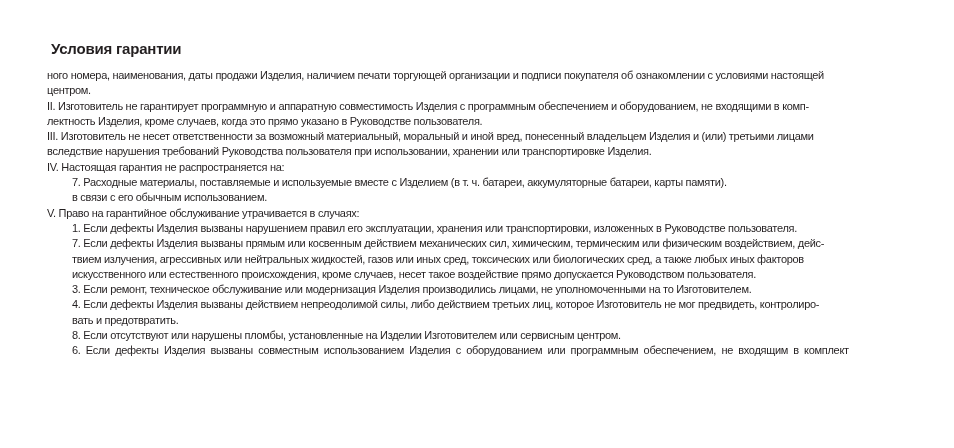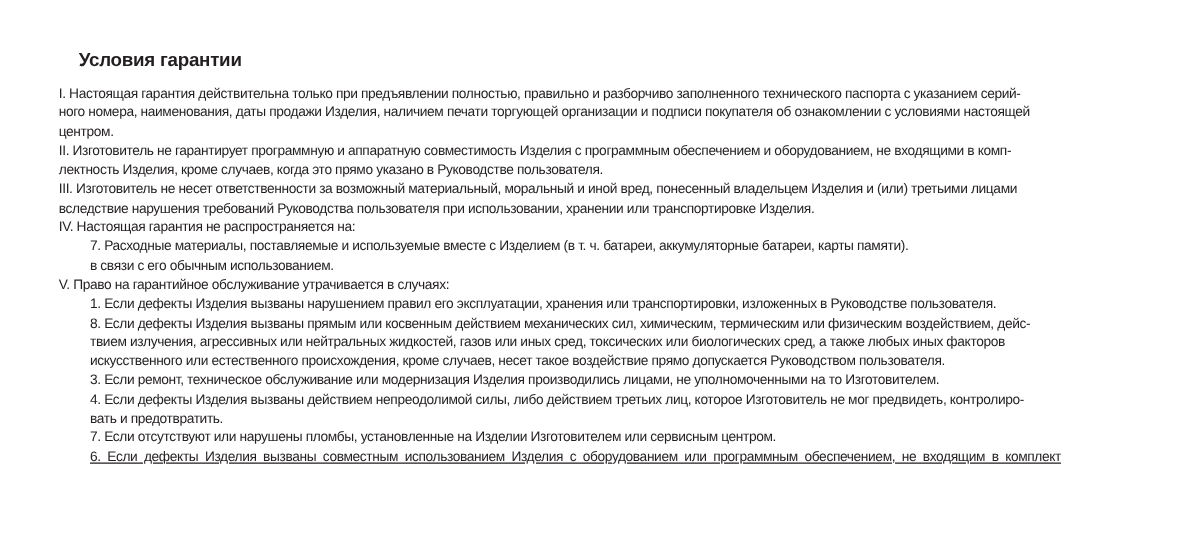--- a/index.html
+++ b/index.html
@@ -19,58 +19,56 @@
     position: absolute;
     left: 47px;
     top: 40px;
     width: 863px;
   }
   .doc-title {
     font-size: 15px;
     font-weight: bold;
     line-height: 18px;
     letter-spacing: -0.2px;
-    margin: 0 0 10px 16px;
+    margin: 0 0 10px 4px;
   }
   .doc-body {
     font-size: 11px;
     line-height: 15.3px;
     letter-spacing: -0.3px;
   }
   .line {
     white-space: nowrap;
   }
   .line.sub {
     padding-left: 25px;
   }
   .line.wide {
     word-spacing: 2.5px;
-    text-decoration: underline;
   }
 </style>
 </head>
 <body>
 
 <div class="page">
   <h1 class="doc-title">Условия гарантии</h1>
   <div class="doc-body">
-      <div class="line">I. Настоящая гарантия действительна только при предъявлении полностью, правильно и разборчиво заполненного технического паспорта с указанием серий-</div>
       <div class="line">ного номера, наименования, даты продажи Изделия, наличием печати торгующей организации и подписи покупателя об ознакомлении с условиями настоящей</div>
       <div class="line">центром.</div>
       <div class="line">II. Изготовитель не гарантирует программную и аппаратную совместимость Изделия с программным обеспечением и оборудованием, не входящими в комп-</div>
       <div class="line">лектность Изделия, кроме случаев, когда это прямо указано в Руководстве пользователя.</div>
       <div class="line">III. Изготовитель не несет ответственности за возможный материальный, моральный и иной вред, понесенный владельцем Изделия и (или) третьими лицами</div>
       <div class="line">вследствие нарушения требований Руководства пользователя при использовании, хранении или транспортировке Изделия.</div>
       <div class="line">IV. Настоящая гарантия не распространяется на:</div>
       <div class="line sub">7. Расходные материалы, поставляемые и используемые вместе с Изделием (в т. ч. батареи, аккумуляторные батареи, карты памяти).</div>
       <div class="line sub">в связи с его обычным использованием.</div>
       <div class="line">V. Право на гарантийное обслуживание утрачивается в случаях:</div>
       <div class="line sub">1. Если дефекты Изделия вызваны нарушением правил его эксплуатации, хранения или транспортировки, изложенных в Руководстве пользователя.</div>
-      <div class="line sub">8. Если дефекты Изделия вызваны прямым или косвенным действием механических сил, химическим, термическим или физическим воздействием, дейс-</div>
+      <div class="line sub">7. Если дефекты Изделия вызваны прямым или косвенным действием механических сил, химическим, термическим или физическим воздействием, дейс-</div>
       <div class="line sub">твием излучения, агрессивных или нейтральных жидкостей, газов или иных сред, токсических или биологических сред, а также любых иных факторов</div>
       <div class="line sub">искусственного или естественного происхождения, кроме случаев, несет такое воздействие прямо допускается Руководством пользователя.</div>
       <div class="line sub">3. Если ремонт, техническое обслуживание или модернизация Изделия производились лицами, не уполномоченными на то Изготовителем.</div>
       <div class="line sub">4. Если дефекты Изделия вызваны действием непреодолимой силы, либо действием третьих лиц, которое Изготовитель не мог предвидеть, контролиро-</div>
       <div class="line sub">вать и предотвратить.</div>
-      <div class="line sub">7. Если отсутствуют или нарушены пломбы, установленные на Изделии Изготовителем или сервисным центром.</div>
+      <div class="line sub">8. Если отсутствуют или нарушены пломбы, установленные на Изделии Изготовителем или сервисным центром.</div>
       <div class="line sub wide">6. Если дефекты Изделия вызваны совместным использованием Изделия с оборудованием или программным обеспечением, не входящим в комплект</div>
     </div>
 </div>
 
 </body></html>

